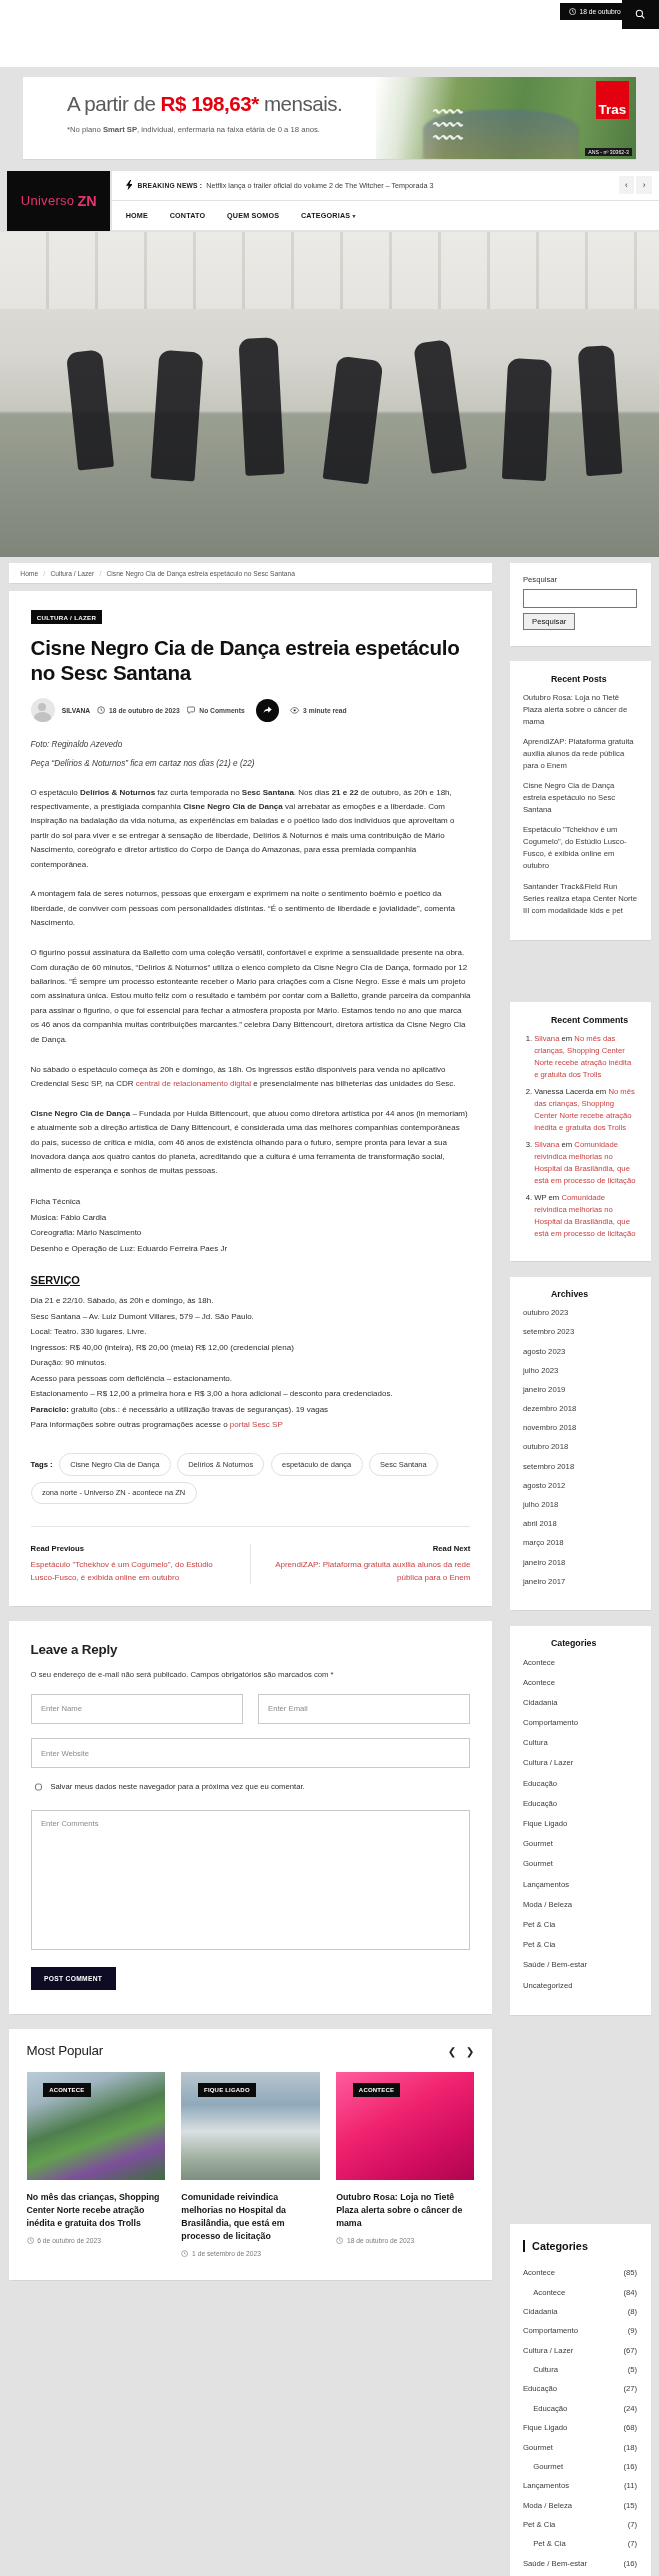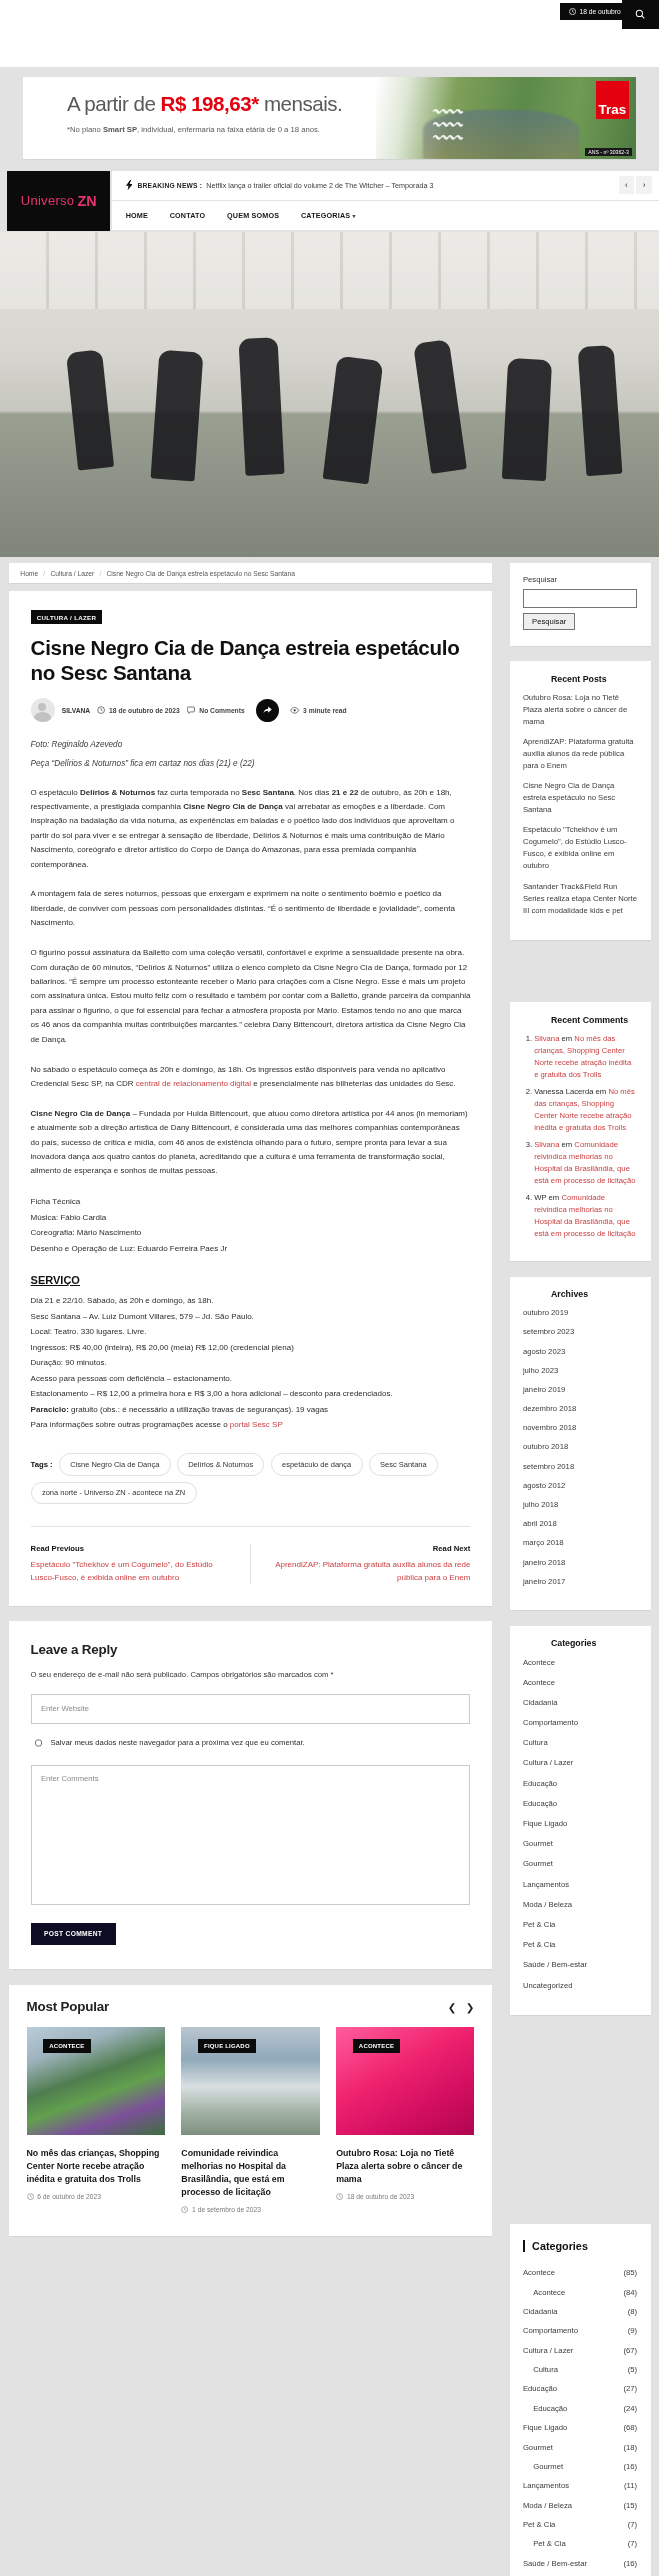--- a/index.html
+++ b/index.html
@@ -92,21 +92,21 @@
   .f-input { border:0.5px solid #c9c9c9; height:30px; padding:0 9.3px; font-size:7.7px; flex:1; color:#333; font-family:"Liberation Sans",sans-serif; background:#fff; }
   .f-input::placeholder, .f-area::placeholder { color:#8a8a8a; }
   .chk-row { display:flex; align-items:flex-start; gap:5.2px; font-size:7.7px; color:#2c2c2c; margin:3.1px 0 15.5px; }
   .chk-row input { width:7.7px; height:7.7px; margin-top:1px; }
   .f-area { width:100%; height:140px; border:0.5px solid #c9c9c9; padding:8.2px 9.3px; font-size:7.7px; font-family:"Liberation Sans",sans-serif; resize:none; color:#333; }
   .post-btn { margin-top:15.5px; background:#0e0c24; color:#fff; border:0; font-size:6.7px; font-weight:700; letter-spacing:0.3px; padding:7.7px 13.4px; cursor:pointer; }
 
   
   .mostpop { margin-top:15.5px; padding:14.4px 17.5px 23px; }
   .mp-head { display:flex; align-items:center; justify-content:space-between; margin-bottom:13.4px; }
-  .mp-head h2 { font-size:13.4px; font-weight:700; margin:0; letter-spacing:-0.2px; }
+  .mp-head h2 { font-size:13.4px; font-weight:400; margin:0; letter-spacing:-0.2px; }
   .mp-arrows span { font-size:10.3px; color:#222; margin-left:7.2px; cursor:pointer; }
   .mp-grid { display:flex; gap:16.5px; }
   .mp-card { flex:1; }
   .mp-img { height:108px; position:relative; }
   .mp-img .badge { position:absolute; top:11.3px; left:16.5px; background:#0b0b0b; color:#fff; font-size:6px; font-weight:700; letter-spacing:0.2px; padding:4.1px 6.2px; }
   .mp-img.trolls { background:linear-gradient(160deg,#b8cdd8 0%,#9fb4bf 22%,#4f7d4f 45%,#62a04e 60%,#7c4f9a 78%,#3f6f3f 100%); }
   .mp-img.hospital { background:linear-gradient(180deg,#b9c6cf 0%,#8fa9ba 30%,#d9dfe2 55%,#9fb0a0 80%,#7d8f7f 100%); }
   .mp-img.rosa { background:linear-gradient(150deg,#ff5d9e 0%,#f0246f 40%,#d40e61 70%,#b00550 100%); }
   .mp-title { font-size:8.8px; font-weight:700; line-height:13px; color:#161616; margin:11.3px 0 7.2px; }
   .mp-date { display:flex; align-items:center; gap:3.6px; font-size:6.7px; color:#7a7a7a; }
@@ -296,20 +296,24 @@
           <div class="pn-label">Read Next</div>
           <a class="pn-title">AprendiZAP: Plataforma gratuita auxilia alunos da rede pública para o Enem</a>
         </div>
       </div>
     </article>
 
     <section class="card reply">
       <h2>Leave a Reply</h2>
       <p class="note">O seu endereço de e-mail não será publicado. Campos obrigatórios são marcados com *</p>
       <div class="f-row">
+        <input class="f-input" type="text" placeholder="Enter Name" style="">
+        <input class="f-input" type="text" placeholder="Enter Email" style="">
+      </div>
+      <div class="f-row">
         <input class="f-input" type="text" placeholder="Enter Website" style="">
       </div>
       <label class="chk-row">
         <input type="checkbox" style="">
         <span>Salvar meus dados neste navegador para a próxima vez que eu comentar.</span>
       </label>
       <textarea class="f-area" placeholder="Enter Comments" style=""></textarea>
       <button class="post-btn">POST COMMENT</button>
     </section>
 
@@ -395,21 +399,21 @@
           <li>Vanessa Lacerda em <a class="rlink">No mês das crianças, Shopping Center Norte recebe atração inédita e gratuita dos Trolls</a></li>
           <li><a class="rlink">Silvana</a> em <a class="rlink">Comunidade reivindica melhorias no Hospital da Brasilândia, que está em processo de licitação</a></li>
           <li>WP em <a class="rlink">Comunidade reivindica melhorias no Hospital da Brasilândia, que está em processo de licitação</a></li>
         </ol>
     </div>
 
     <div class="widget">
       <h3 class="w-title">Archives</h3>
       <ul class="w-list arch">
 
-      <li><a>outubro 2019</a></li>
+      <li><a>outubro 2023</a></li>
           <li><a>setembro 2023</a></li>
           <li><a>agosto 2023</a></li>
           <li><a>julho 2023</a></li>
           <li><a>janeiro 2019</a></li>
           <li><a>dezembro 2018</a></li>
           <li><a>novembro 2018</a></li>
           <li><a>outubro 2018</a></li>
           <li><a>setembro 2018</a></li>
           <li><a>agosto 2012</a></li>
           <li><a>julho 2018</a></li>

